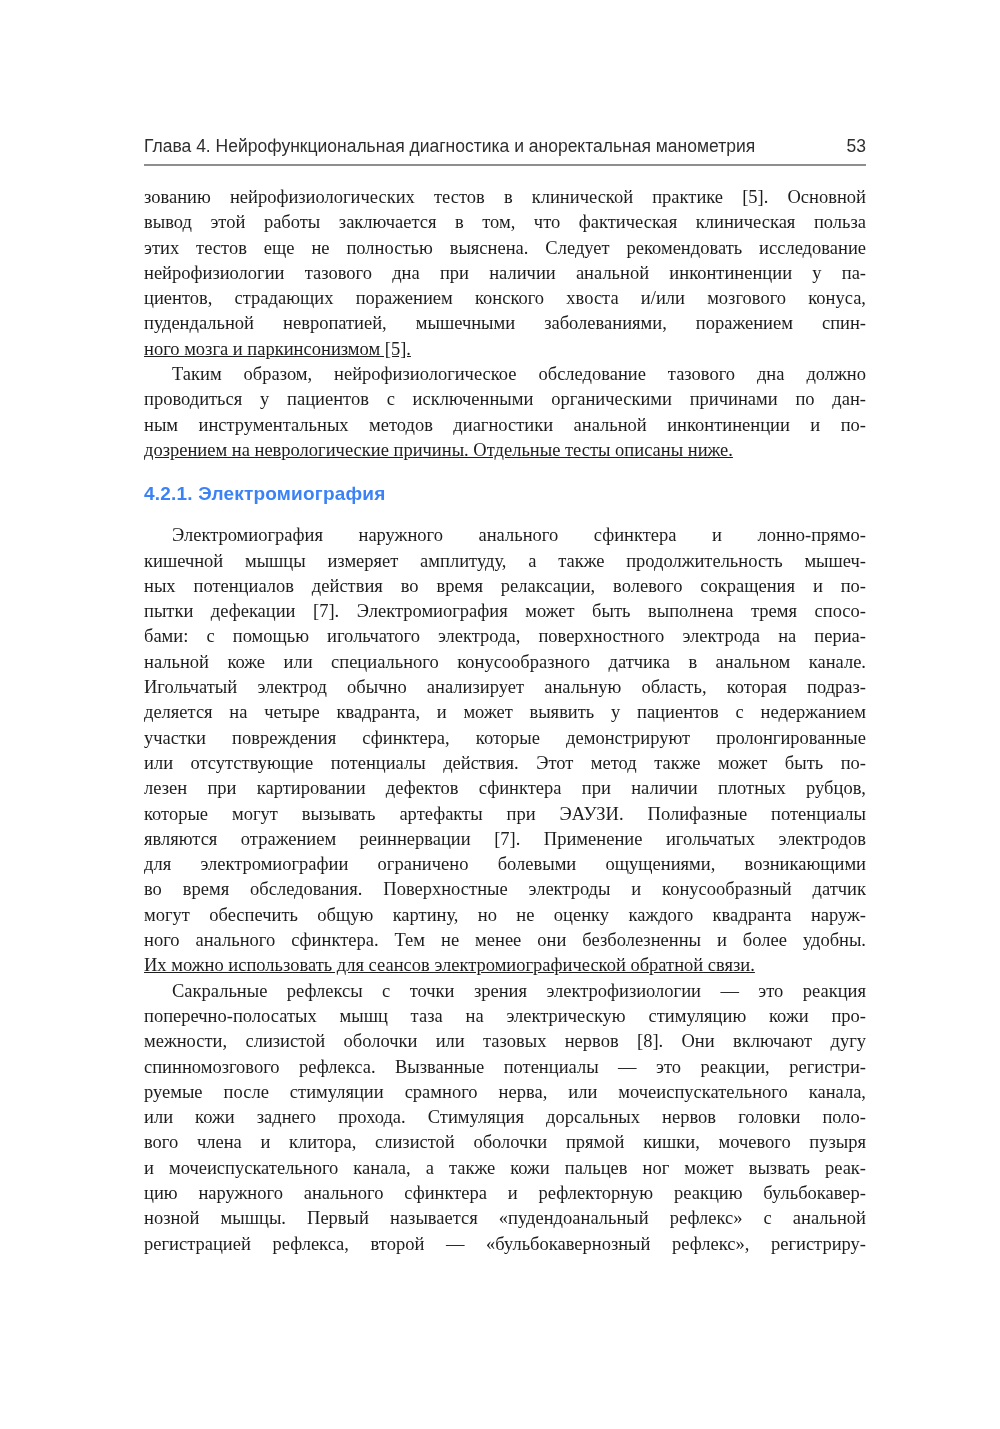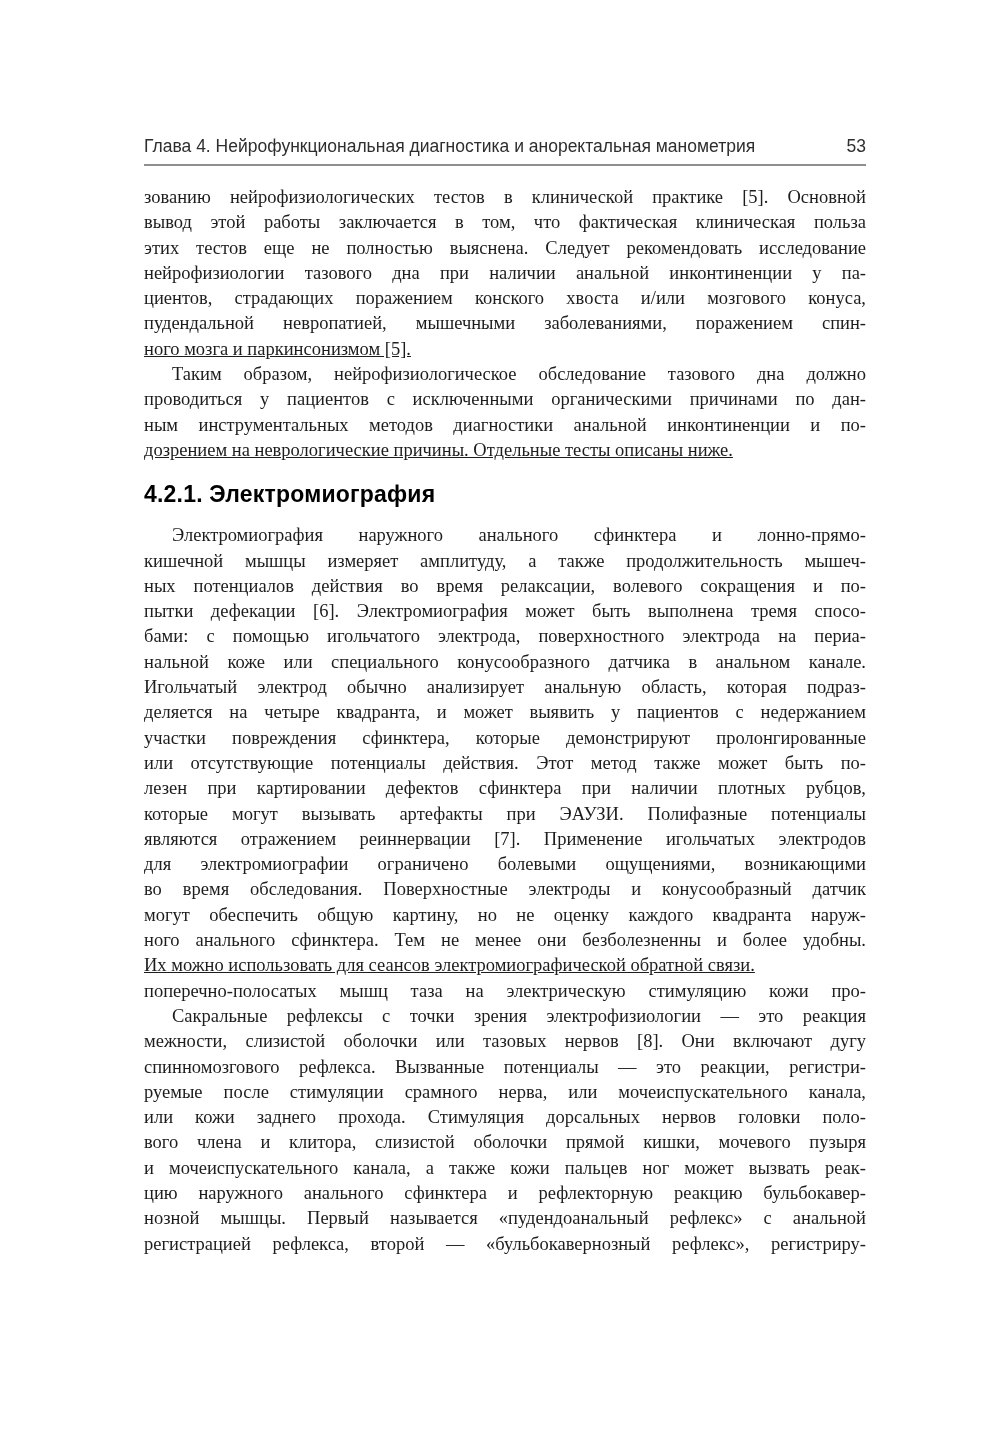--- a/index.html
+++ b/index.html
@@ -59,23 +59,23 @@
   .line.last {
     text-align-last: left;
     text-decoration: underline;
   }
   .line.indent {
     text-indent: 28px;
   }
   .section-heading {
     font-family: "Liberation Sans", "DejaVu Sans", sans-serif;
     font-weight: 700;
-    font-size: 23px;
+    font-size: 19px;
     line-height: 30px;
-    color: #000000;
+    color: #3b82f6;
     margin-top: 16px;
     margin-bottom: 14px;
     letter-spacing: 0.2px;
   }
 </style>
 </head>
 <body>
 
 <div class="page">
   <div class="content">
@@ -98,39 +98,39 @@
           <div class="line indent">Таким образом, нейрофизиологическое обследование тазового дна должно</div>
           <div class="line">проводиться у пациентов с исключенными органическими причинами по дан-</div>
           <div class="line">ным инструментальных методов диагностики анальной инконтиненции и по-</div>
           <div class="line last">дозрением на неврологические причины. Отдельные тесты описаны ниже.</div>
         </div>
         <div class="section-heading">4.2.1. Электромиография</div>
         <div class="paragraph">
           <div class="line indent">Электромиография наружного анального сфинктера и лонно-прямо-</div>
           <div class="line">кишечной мышцы измеряет амплитуду, а также продолжительность мышеч-</div>
           <div class="line">ных потенциалов действия во время релаксации, волевого сокращения и по-</div>
-          <div class="line">пытки дефекации [6]. Электромиография может быть выполнена тремя спосо-</div>
+          <div class="line">пытки дефекации [7]. Электромиография может быть выполнена тремя спосо-</div>
           <div class="line">бами: с помощью игольчатого электрода, поверхностного электрода на периа-</div>
           <div class="line">нальной коже или специального конусообразного датчика в анальном канале.</div>
           <div class="line">Игольчатый электрод обычно анализирует анальную область, которая подраз-</div>
           <div class="line">деляется на четыре квадранта, и может выявить у пациентов с недержанием</div>
           <div class="line">участки повреждения сфинктера, которые демонстрируют пролонгированные</div>
           <div class="line">или отсутствующие потенциалы действия. Этот метод также может быть по-</div>
           <div class="line">лезен при картировании дефектов сфинктера при наличии плотных рубцов,</div>
           <div class="line">которые могут вызывать артефакты при ЭАУЗИ. Полифазные потенциалы</div>
           <div class="line">являются отражением реиннервации [7]. Применение игольчатых электродов</div>
           <div class="line">для электромиографии ограничено болевыми ощущениями, возникающими</div>
           <div class="line">во время обследования. Поверхностные электроды и конусообразный датчик</div>
           <div class="line">могут обеспечить общую картину, но не оценку каждого квадранта наруж-</div>
           <div class="line">ного анального сфинктера. Тем не менее они безболезненны и более удобны.</div>
           <div class="line last">Их можно использовать для сеансов электромиографической обратной связи.</div>
         </div>
         <div class="paragraph">
+          <div class="line indent">Сакральные рефлексы с точки зрения электрофизиологии — это реакция</div>
           <div class="line">поперечно-полосатых мышц таза на электрическую стимуляцию кожи про-</div>
-          <div class="line indent">Сакральные рефлексы с точки зрения электрофизиологии — это реакция</div>
           <div class="line">межности, слизистой оболочки или тазовых нервов [8]. Они включают дугу</div>
           <div class="line">спинномозгового рефлекса. Вызванные потенциалы — это реакции, регистри-</div>
           <div class="line">руемые после стимуляции срамного нерва, или мочеиспускательного канала,</div>
           <div class="line">или кожи заднего прохода. Стимуляция дорсальных нервов головки поло-</div>
           <div class="line">вого члена и клитора, слизистой оболочки прямой кишки, мочевого пузыря</div>
           <div class="line">и мочеиспускательного канала, а также кожи пальцев ног может вызвать реак-</div>
           <div class="line">цию наружного анального сфинктера и рефлекторную реакцию бульбокавер-</div>
           <div class="line">нозной мышцы. Первый называется «пудендоанальный рефлекс» с анальной</div>
           <div class="line">регистрацией рефлекса, второй — «бульбокавернозный рефлекс», регистриру-</div>
         </div>

